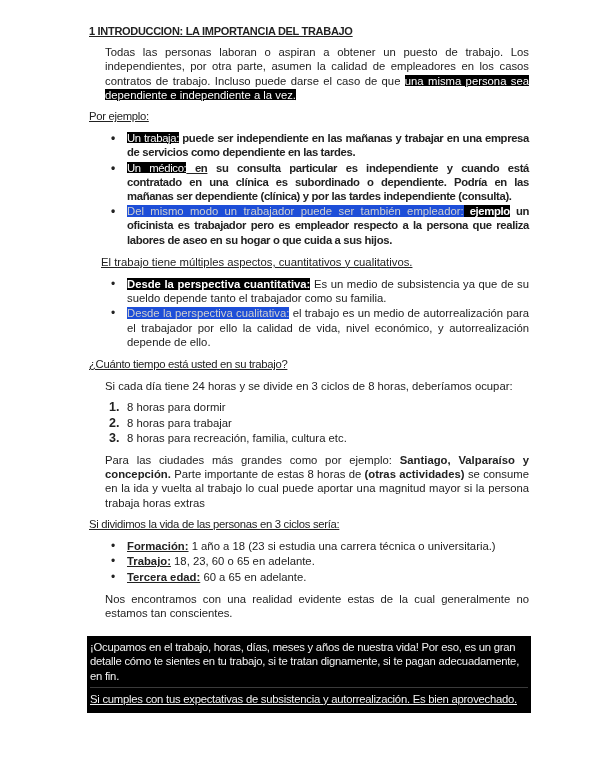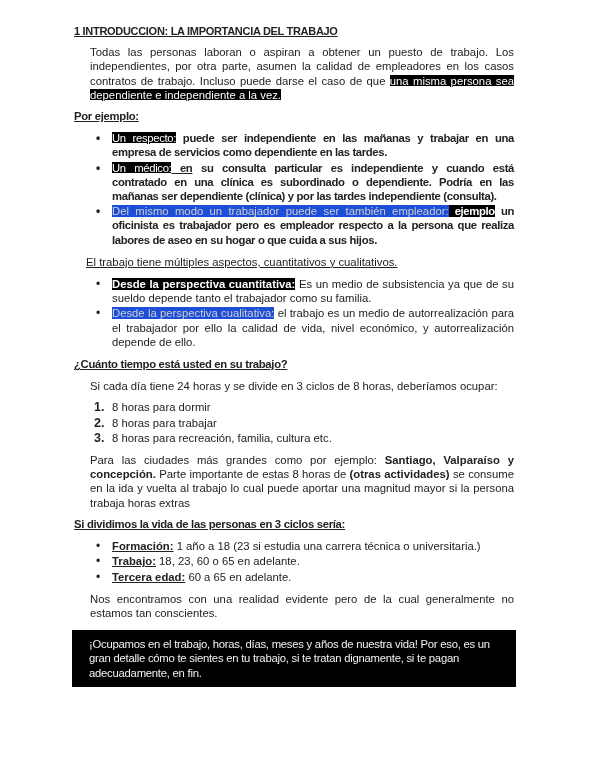--- a/index.html
+++ b/index.html
@@ -1,53 +1,53 @@
 <!DOCTYPE html>
 <html><head>
 <meta charset="utf-8">
 <style>
   html, body { margin: 0; padding: 0; background: #ffffff; }
   body { width: 600px; height: 776px; position: relative; overflow: hidden;
          font-family: "Liberation Sans", "DejaVu Sans", sans-serif; color: #222; }
-  .page { position: absolute; left: 74px; top: 24px; width: 440px; font-size: 11.3px; line-height: 14.2px; }
+  .page { position: absolute; left: 89px; top: 24px; width: 440px; font-size: 11.3px; line-height: 14.2px; }
   .title { font-weight: bold; text-decoration: underline; font-size: 11px; letter-spacing: -0.3px; margin: 0 0 7px 0; }
   p { margin: 0 0 7px 16px; text-align: justify; }
   .hl { background: #000; color: #fff; }
   .hl-dim { background: #1d4ed8; color: #cfcfcf; font-weight: normal; }
   .u { text-decoration: underline; }
   .b { font-weight: bold; }
-  .heading { font-weight: bold; text-decoration: underline; margin: 0 0 8px 0; letter-spacing: -0.3px; }
+  .heading { font-weight: normal; text-decoration: underline; margin: 0 0 8px 0; letter-spacing: -0.3px; }
   .under-line { text-decoration: underline; margin: 0 0 8px 12px; }
   ul, ol { margin: 0 0 8px 0; padding: 0; list-style: none; }
   li { position: relative; padding-left: 38px; margin: 0 0 1px 0; text-align: justify; }
   ul li .bullet { position: absolute; left: 22px; top: 0; font-size: 12px; }
   ol li .num { position: absolute; left: 20px; top: 0; font-weight: bold; font-size: 12.5px; }
   .bold-list li { font-weight: bold; letter-spacing: -0.35px; }
-  .box { background: #000; color: #f2f2f2; padding: 3px 17px; margin: 10px -2px; letter-spacing: -0.25px; }
+  .box { background: #000; color: #f2f2f2; padding: 3px 3px; margin: 16px -2px; letter-spacing: -0.25px; }
   .box .row { border-bottom: 1px solid #3a3a3a; padding: 1px 0 4px 0; }
   .box .row:last-child { border-bottom: none; padding-top: 4px; }
   .box .row2 { text-decoration: underline; }
 </style>
 </head>
 <body>
 
 <div class="page">
 
   <div class="title">1 INTRODUCCION: LA IMPORTANCIA DEL TRABAJO</div>
 
   <p>
     <span>Todas las personas laboran o aspiran a obtener un puesto de trabajo. Los independientes, por otra parte, asumen la calidad de empleadores en los casos contratos de trabajo. Incluso puede darse el caso de que </span><span class="hl u">una misma persona sea dependiente e independiente a la vez.</span>
   </p>
 
   <div class="heading">Por ejemplo:</div>
 
   <ul class="bold-list">
     <li>
       <span class="bullet">•</span>
-      <span class="hl u" style="font-weight:normal">Un respecto:</span><span> puede ser independiente en las mañanas y trabajar en una empresa de servicios como dependiente en las tardes.</span>
+      <span class="hl u" style="font-weight:normal">Un trabaja:</span><span> puede ser independiente en las mañanas y trabajar en una empresa de servicios como dependiente en las tardes.</span>
     </li>
     <li>
       <span class="bullet">•</span>
       <span class="hl u" style="font-weight:normal">Un médico:</span><span class="u"> en</span><span> su consulta particular es independiente y cuando está contratado en una clínica es subordinado o dependiente. Podría en las mañanas ser dependiente (clínica) y por las tardes independiente (consulta).</span>
     </li>
     <li>
       <span class="bullet">•</span>
       <span class="hl-dim" style="letter-spacing:0">Del mismo modo un trabajador puede ser también empleador:</span><span class="hl"> ejemplo</span><span> un oficinista es trabajador pero es empleador respecto a la persona que realiza labores de aseo en su hogar o que cuida a sus hijos.</span>
     </li>
   </ul>
@@ -89,19 +89,20 @@
     <li>
       <span class="bullet">•</span>
       <span class="b u">Trabajo:</span><span> 18, 23, 60 o 65 en adelante.</span>
     </li>
     <li>
       <span class="bullet">•</span>
       <span class="b u">Tercera edad:</span><span> 60 a 65 en adelante.</span>
     </li>
   </ul>
 
-  <p>Nos encontramos con una realidad evidente pero de la cual generalmente no estamos tan conscientes.</p>
+  <p>Nos encontramos con una realidad evidente estas de la cual generalmente no estamos tan conscientes.</p>
 
   <div class="box">
     <div class="row">¡Ocupamos en el trabajo, horas, días, meses y años de nuestra vida! Por eso, es un gran detalle cómo te sientes en tu trabajo, si te tratan dignamente, si te pagan adecuadamente, en fin.</div>
+    <div class="row row2">Si cumples con tus expectativas de subsistencia y autorrealización. Es bien aprovechado.</div>
   </div>
 
 </div>
 
 </body></html>

